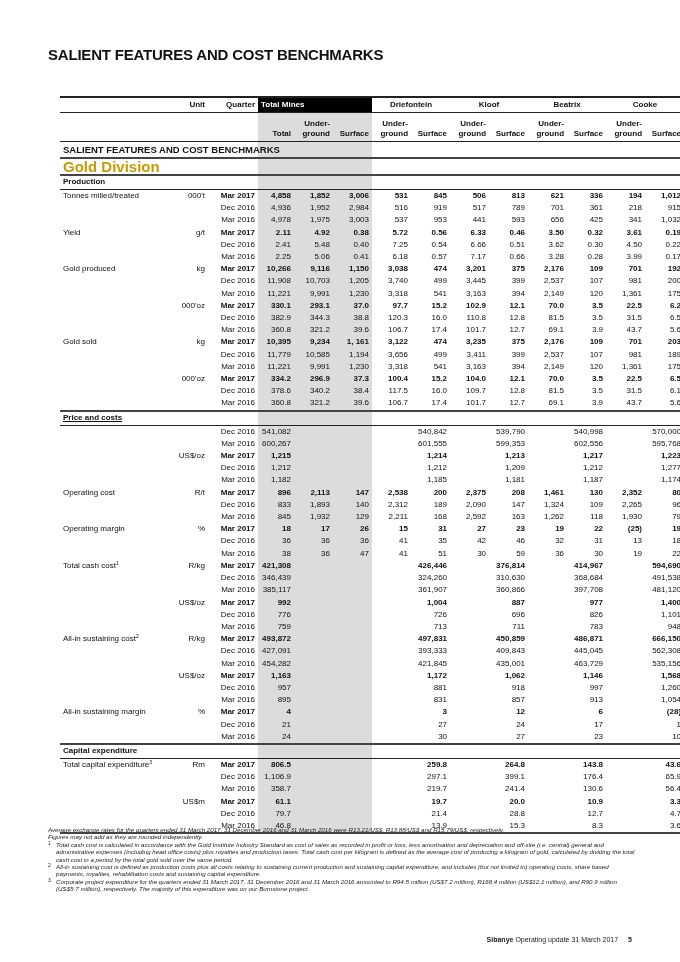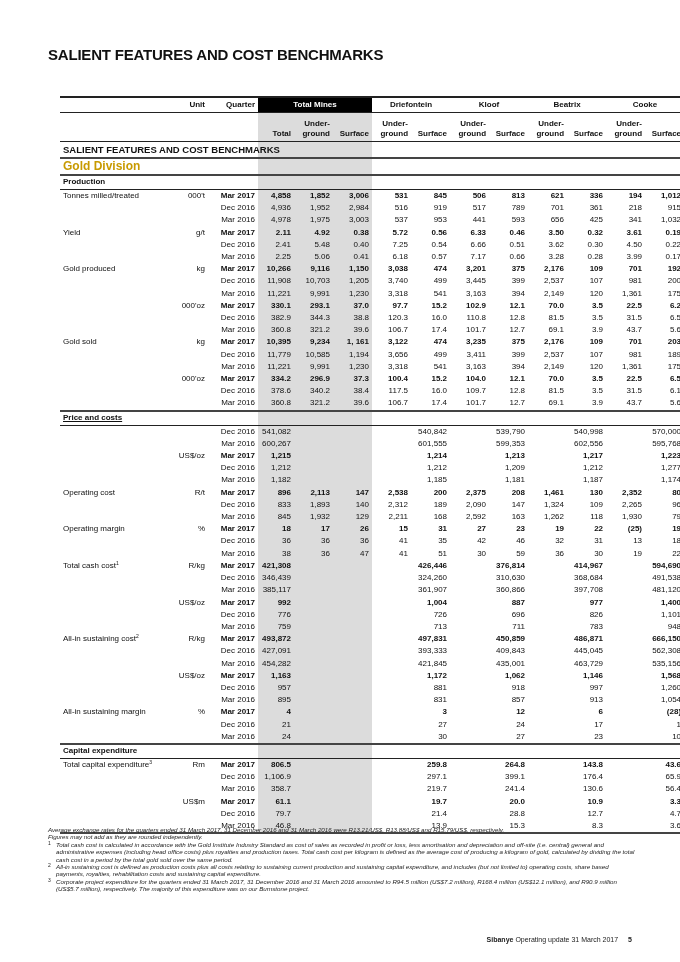--- a/index.html
+++ b/index.html
@@ -9,31 +9,31 @@
   table { border-collapse: collapse; width: 544px; table-layout: fixed; font-size: 8px; }
   td, th { padding: 0 3px; height: 12.2px; line-height: 12.2px; white-space: nowrap; }
   col.c-label { width: 110px; }
   col.c-unit { width: 72px; }
   col.c-q { width: 50px; }
   col.c-t { width: 36px; }
   col.c-ug { width: 39px; }
   col.c-sf { width: 39px; }
   .topline td { border-top: 2px solid #222; }
   .hdr1 td { height: 14px; line-height: 14px; font-weight: bold; border-bottom: 1px solid #222; }
-  .hdr1 .tm { background: #000; color: #fff; text-align: center; }
+  .hdr1 .tm { background: #000; color: #fff; }
   .hdr1 .grp { text-align: center; }
   .hdr2 td { height: 26px; line-height: 10px; vertical-align: bottom; text-align: right; font-weight: bold; padding-bottom: 2px; border-bottom: 1px solid #222; }
   .shade { background: #dcdcdc; }
   .num { text-align: right; }
   .unit { text-align: right; }
   .q { text-align: right; }
   .b td.q, .b td.num { font-weight: bold; }
   .sect td { font-weight: bold; border-bottom: 1px solid #222; height: 13px; }
   .sect-title td { font-size: 9.5px; font-weight: bold; border-bottom: 2px solid #444; height: 15px; line-height: 15px; }
-  .div-title td { color: #c89a00; font-weight: bold; font-size: 12px; border-bottom: 2px solid #444; height: 15px; line-height: 15px; }
+  .div-title td { color: #c89a00; font-weight: bold; font-size: 15px; border-bottom: 2px solid #444; height: 15px; line-height: 15px; }
   .gap-top td { border-top: 2px solid #444; text-decoration: underline; }
   .last td { border-bottom: 2px solid #444; }
   sup { font-size: 5px; vertical-align: top; line-height: 6px; }
   .notes { position: absolute; left: 48px; top: 826px; width: 590px; font-size: 6.2px; font-style: italic; color: #222; line-height: 7.4px; }
   .notes .fn { position: relative; padding-left: 8px; }
   .notes .fn .mk { position: absolute; left: 0; top: -1px; font-size: 5px; font-style: normal; }
   .footer { position: absolute; right: 48px; top: 936px; font-size: 7px; color: #222; }
   .footer .brand { font-weight: bold; }
   .footer .pg { font-weight: bold; margin-left: 8px; }
 </style>

